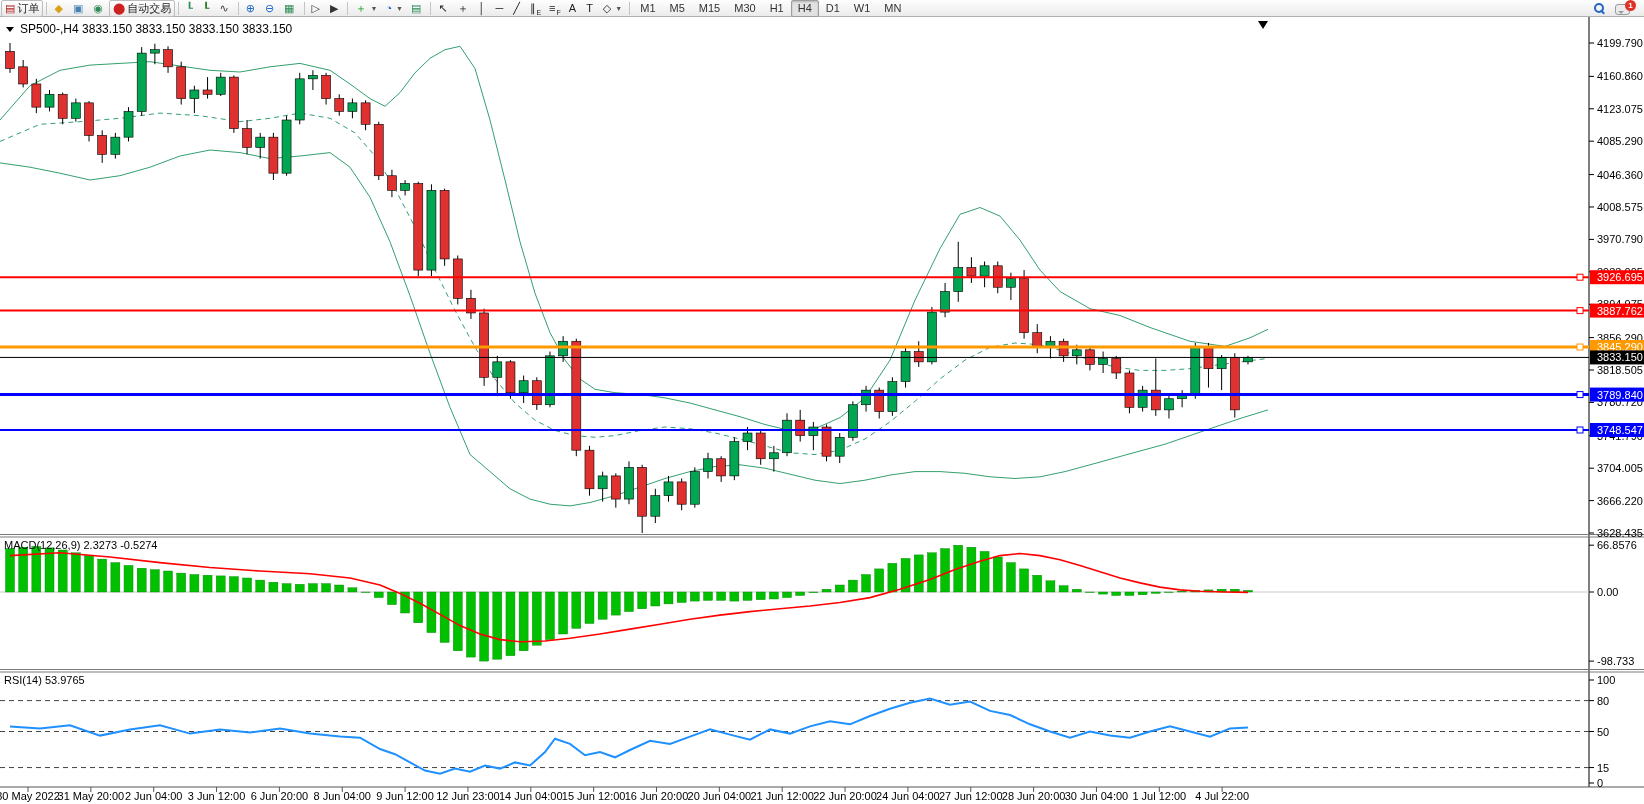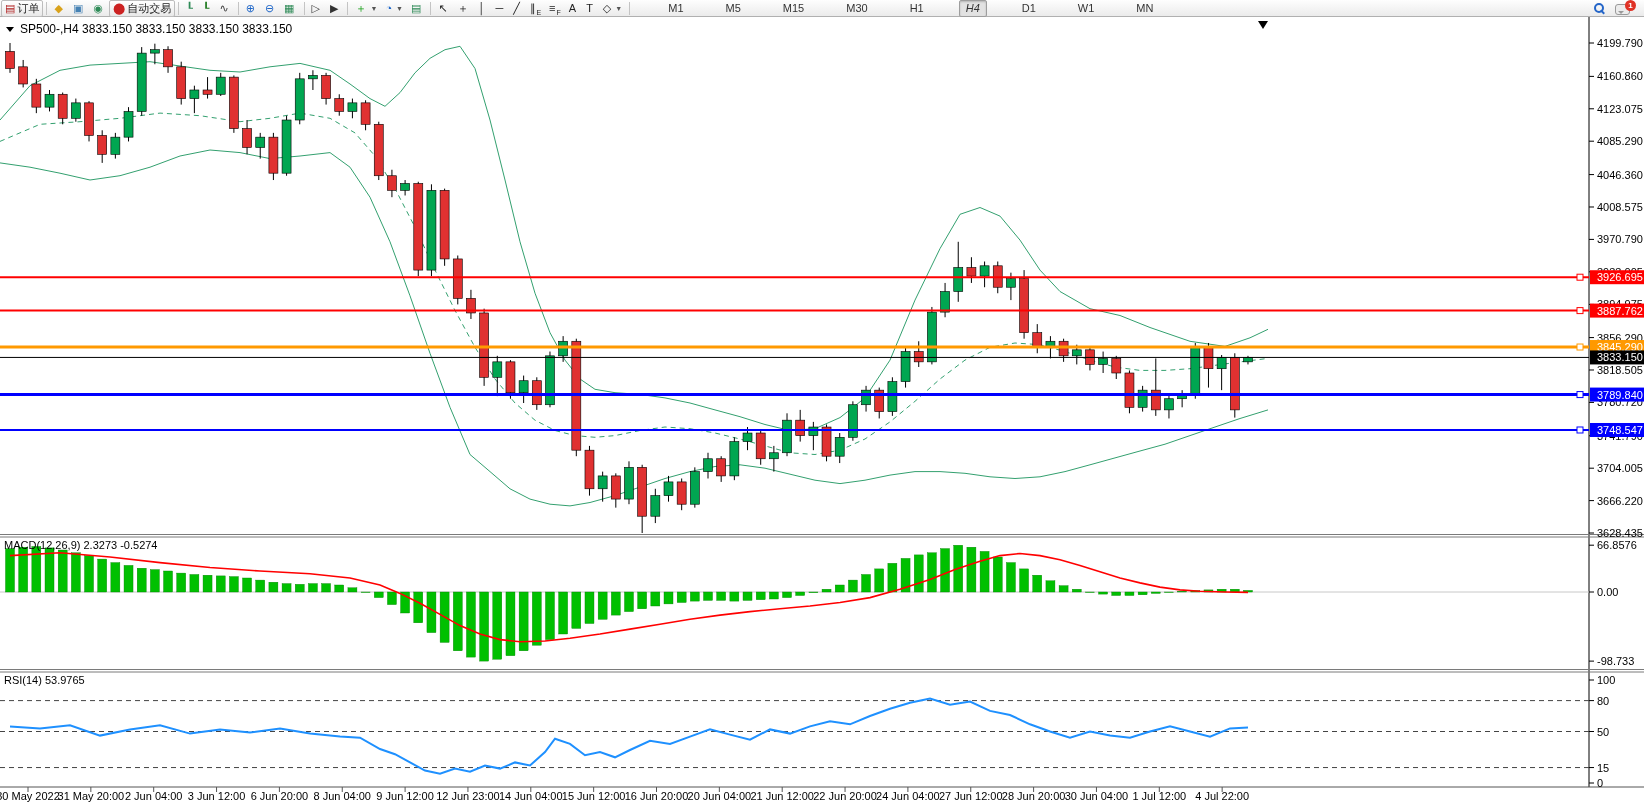--- a/index.html
+++ b/index.html
@@ -6,22 +6,22 @@
     font-family:"Liberation Sans",sans-serif;}
   #toolbar{display:flex;align-items:center;height:17px;background:linear-gradient(#fefefe,#ebebeb);
     border-bottom:1px solid #b0b0b0;font-size:11px;padding-left:1px;box-sizing:border-box;}
   .tb-item{height:15px;display:flex;align-items:center;padding:0 3px;border:1px solid transparent;
     border-radius:2px;white-space:nowrap;color:#222;cursor:default;}
   .tb-btn{border:1px solid #bdbdbd;background:linear-gradient(#fff,#e9e9e9);}
   .tb-sep{width:1px;height:13px;background:#c4c4c4;margin:0 3px;flex:0 0 auto;}
   .glyph{font-size:11px;line-height:13px;margin-right:2px;}
   .sub{font-size:7px;margin-left:-1px;align-self:flex-end;}
   .dd{font-size:7px;color:#555;margin-left:2px;}
-  .tf{padding:0 6px;color:#333;margin-left:28px;}
-  .tf.active{background:#e2e2e2;border:1px solid #9d9d9d;box-shadow:inset 0 1px 2px rgba(0,0,0,.2);font-style:italic;}
+  .tf{padding:0 6px;color:#333;}
+  .tf.active{background:#e2e2e2;border:1px solid #9d9d9d;box-shadow:inset 0 1px 2px rgba(0,0,0,.2);}
   #tb-right{margin-left:auto;display:flex;align-items:center;margin-right:6px;}
   .mag{position:relative;width:13px;height:13px;margin:0 5px;}
   .mag::before{content:"";position:absolute;width:6px;height:6px;border:2px solid #2465c8;border-radius:50%;left:1px;top:1px;}
   .mag::after{content:"";position:absolute;width:5px;height:2px;background:#2465c8;transform:rotate(45deg);left:7px;top:9px;}
   .bub{position:relative;width:13px;height:9px;background:#ececec;border:1px solid #9a9a9a;border-radius:3px;margin:2px 8px 0 4px;}
   .bub::after{content:"";position:absolute;left:2px;bottom:-3px;border:3px solid transparent;border-top-color:#9a9a9a;}
   .badge{position:absolute;top:-5px;right:-7px;background:#e03226;color:#fff;border-radius:50%;
     width:11px;height:11px;font-size:8px;display:flex;align-items:center;justify-content:center;font-weight:bold;}
   #chart-wrap{position:relative;width:1644px;height:787px;}
   svg text{font-family:"Liberation Sans",sans-serif;}

